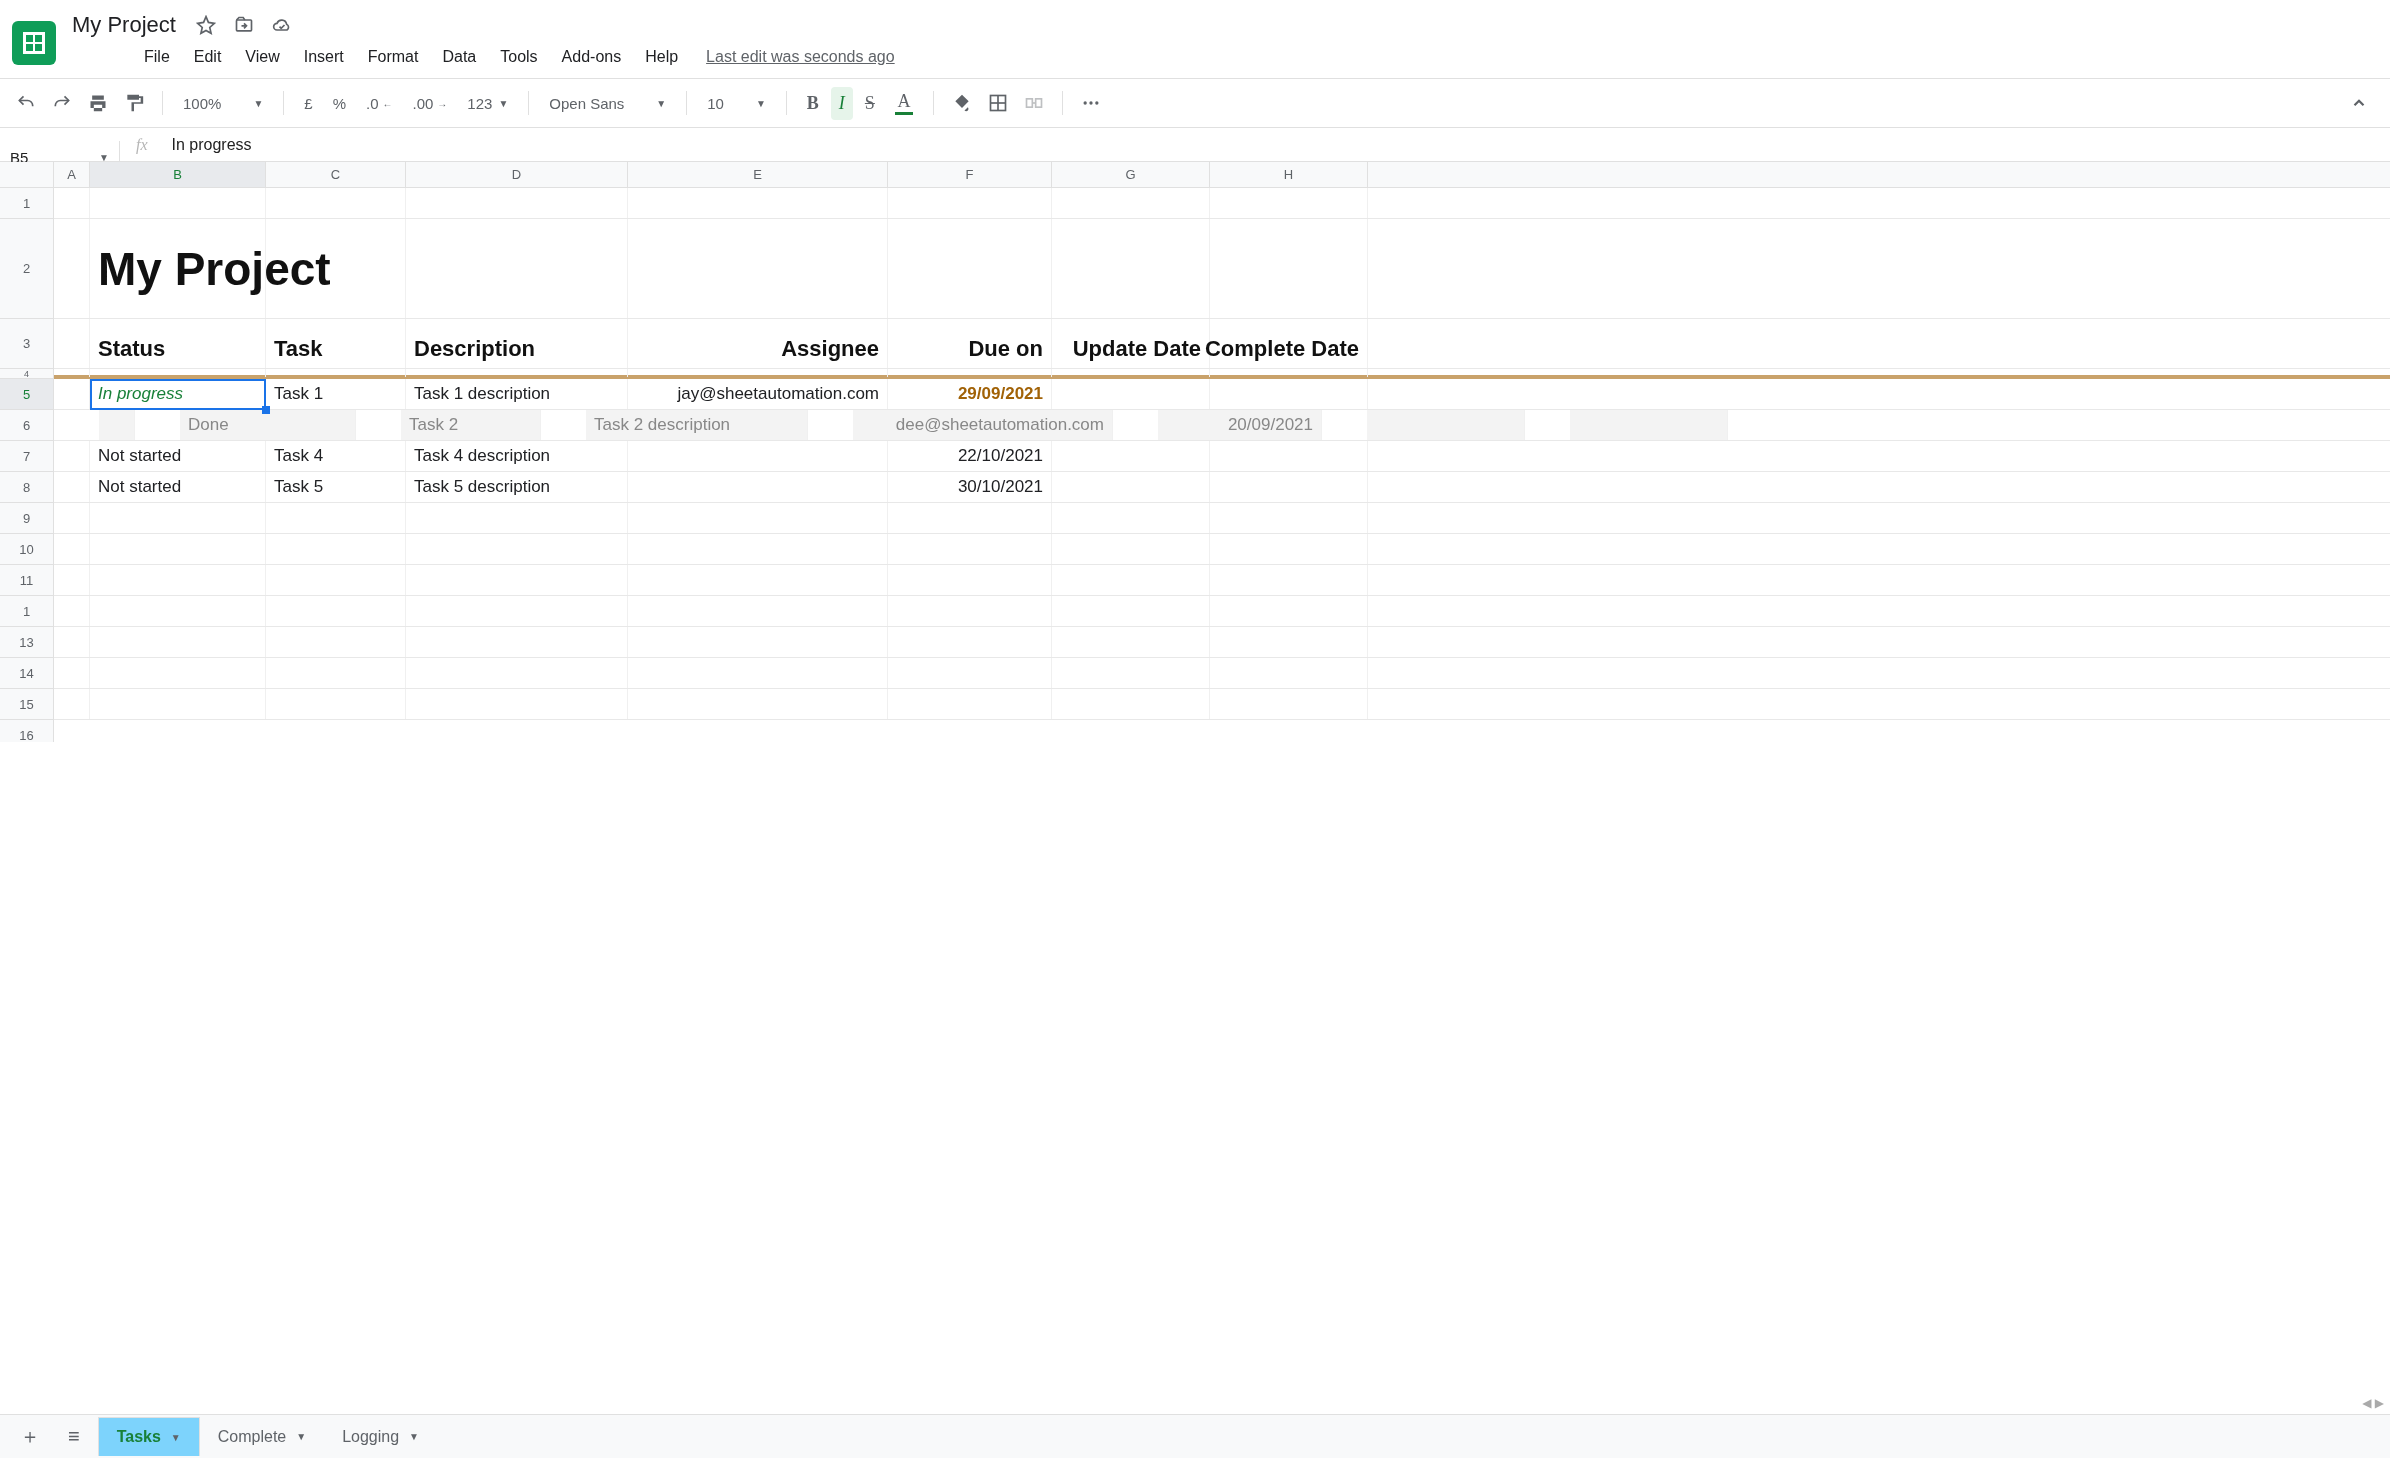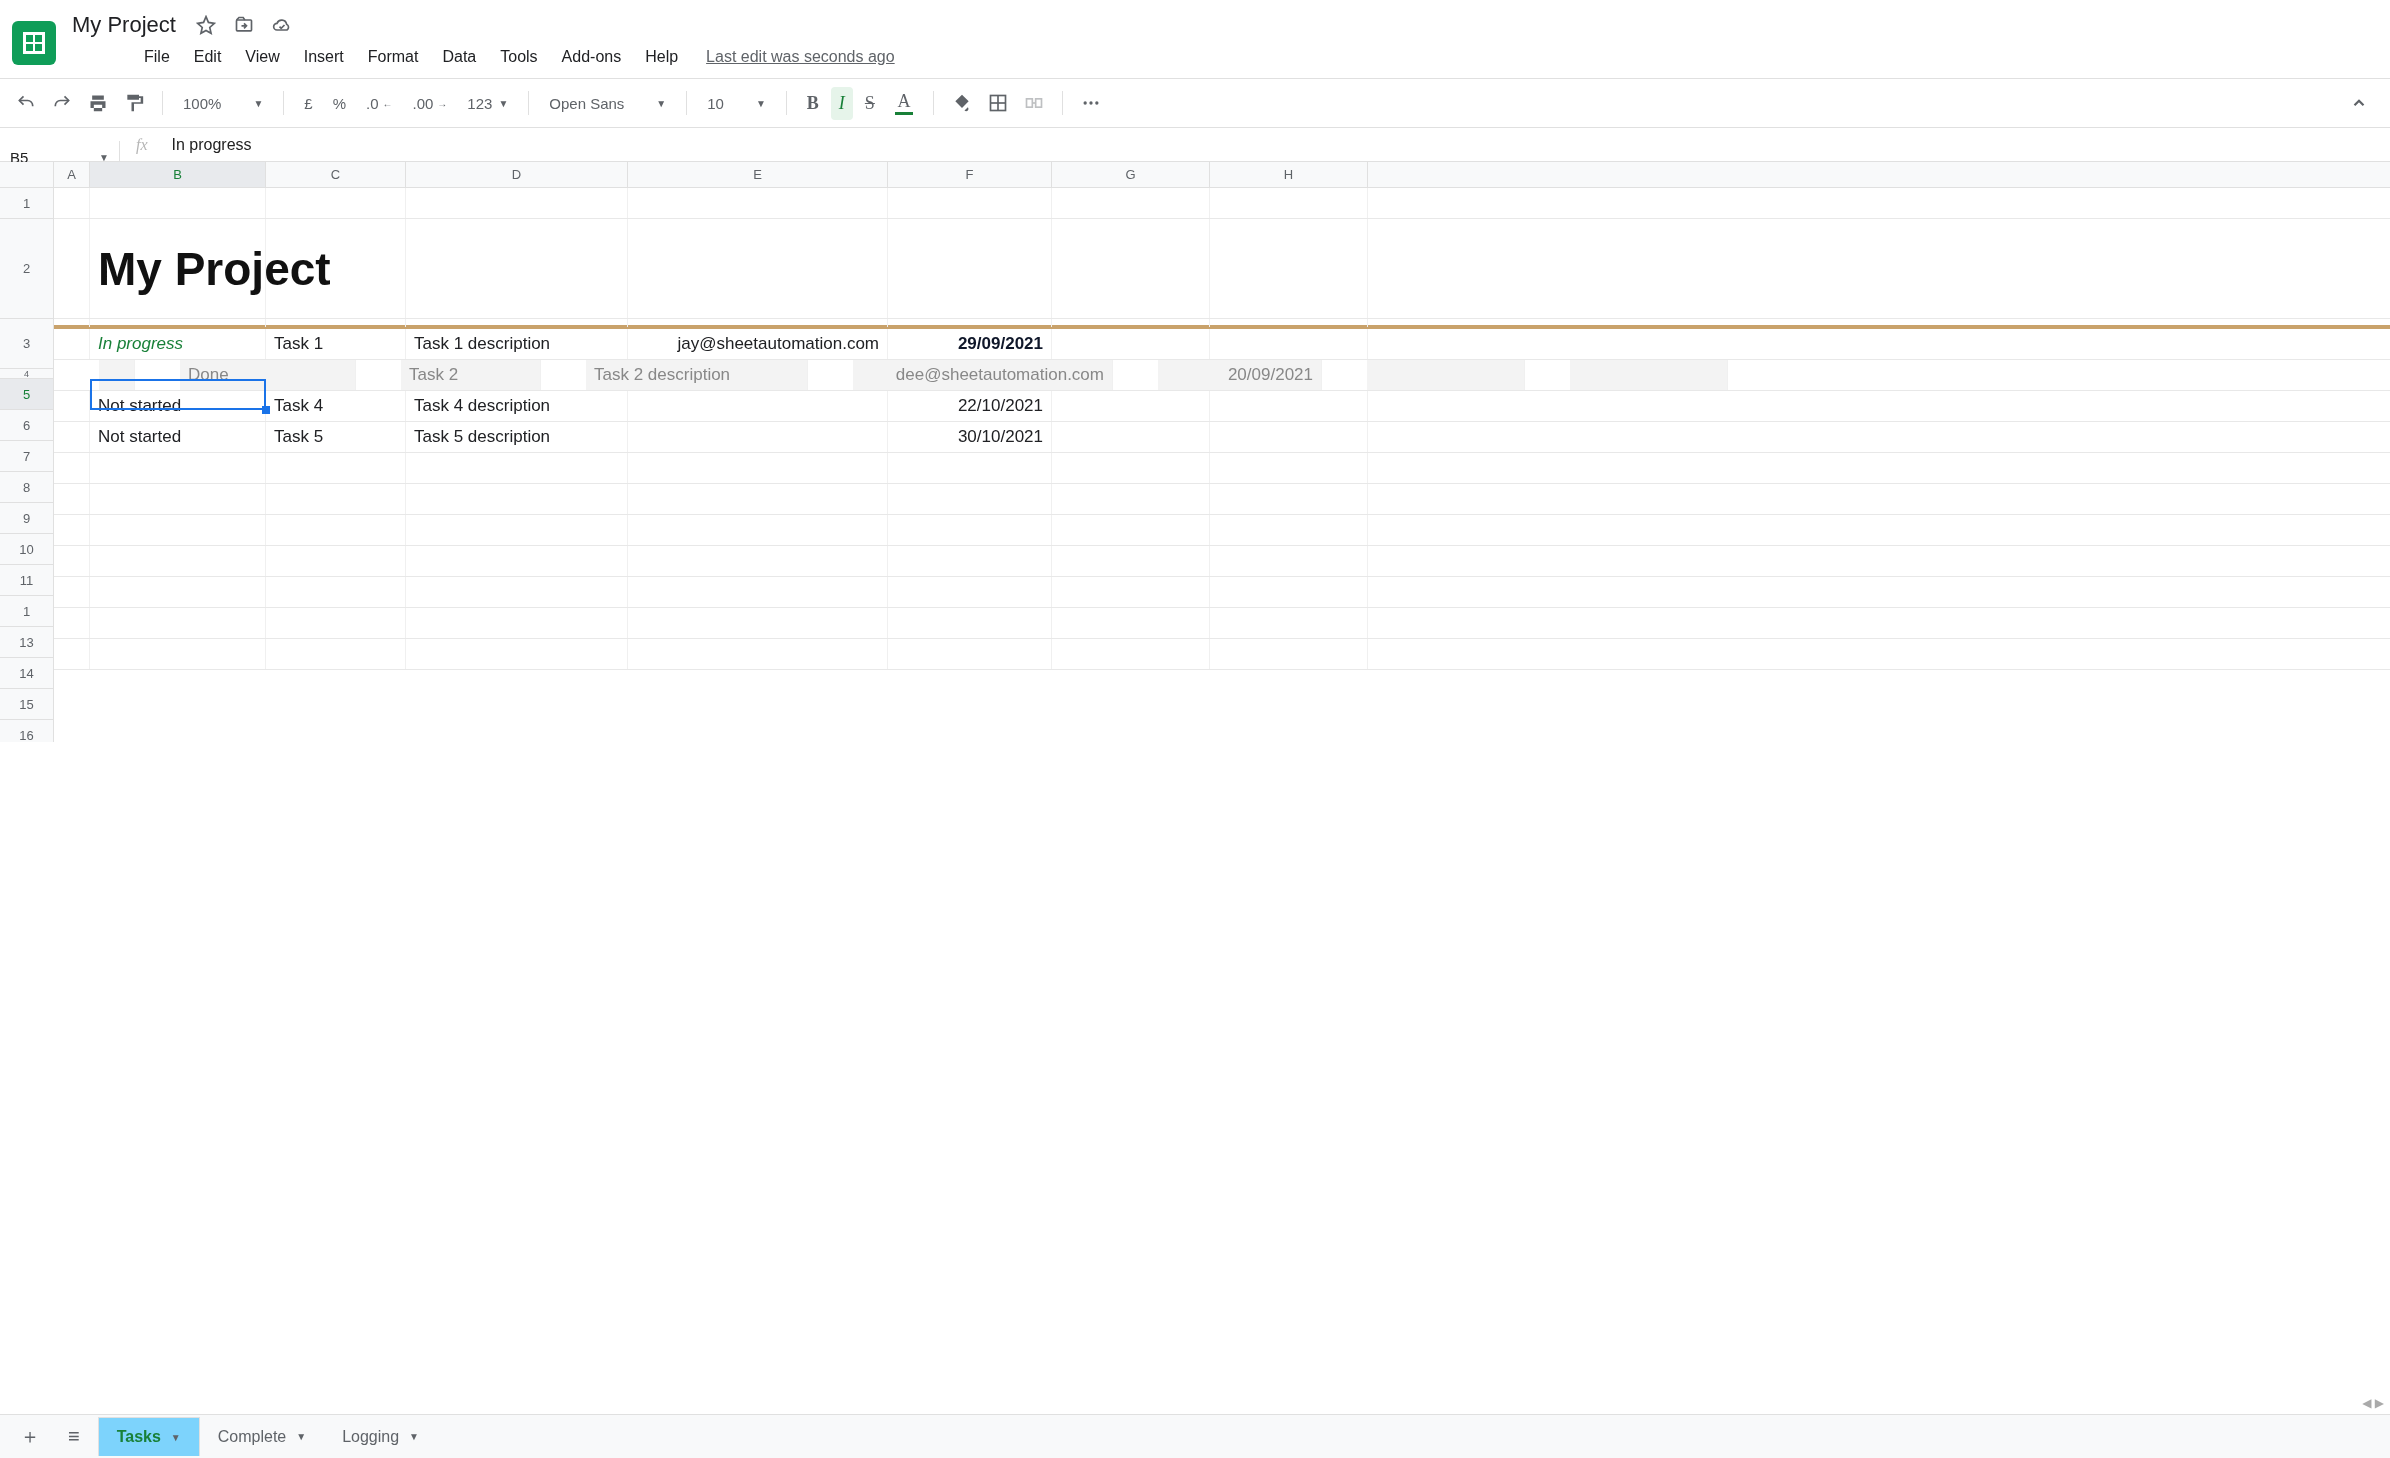--- a/index.html
+++ b/index.html
@@ -57,21 +57,21 @@
 .cells { margin-left:54px; position:relative; }
 .row { display:flex; border-bottom:1px solid #e8e8e8; height:31px; }
 .row.tall { height:100px; }
 .row.mid { height:50px; }
 .row.thin { height:10px; border-bottom: 4px solid #c9a26b; }
 .cell { border-right:1px solid #f0f0f0; padding: 4px 8px; font-size:17px; display:flex; align-items:center; overflow:visible; white-space:nowrap; }
 .row.header .cell { font-family: 'Arial Narrow', Arial, sans-serif; font-stretch: condensed; font-weight:700; font-size:22px; color:#111; align-items:flex-end; padding-bottom:6px; }
 .row.title .cell { font-family: 'Arial Narrow', Arial, sans-serif; font-stretch: condensed; font-weight:700; font-size:46px; color:#111; }
 .row.done .cell { background:#f3f3f3; color:#888;margin-left:45px; }
 .right { justify-content: flex-end; }
-.due-past { font-weight:700; color:#0f172a; }
+.due-past { font-weight:700; color:#a16207; }
 .inprog { color:#188038; font-style: italic; }
 
 .sel-outline { position:absolute; border:2px solid #1a73e8; pointer-events:none; z-index:5; }
 .sel-handle { position:absolute; width:8px; height:8px; background:#1a73e8; z-index:6; }
 
 
 .cA { width:36px; }
 .cB { width:176px; }
 .cC { width:140px; }
 .cD { width:222px; }
@@ -307,20 +307,30 @@
       <div class="cell cA"></div>
       <div class="cell cB" style="overflow:visible;">My Project</div>
       <div class="cell cC"></div>
       <div class="cell cD"></div>
       <div class="cell cE"></div>
       <div class="cell cF"></div>
       <div class="cell cG"></div>
       <div class="cell cH"></div>
     </div>
 
+    <div class="row mid header">
+      <div class="cell cA"></div>
+      <div class="cell cB">Status</div>
+      <div class="cell cC">Task</div>
+      <div class="cell cD">Description</div>
+      <div class="cell cE right">Assignee</div>
+      <div class="cell cF right">Due on</div>
+      <div class="cell cG right">Update Date</div>
+      <div class="cell cH right">Complete Date</div>
+    </div>
 
     <div class="row thin">
       <div class="cell cA"></div>
         <div class="cell cB"></div>
         <div class="cell cC"></div>
         <div class="cell cD"></div>
         <div class="cell cE"></div>
         <div class="cell cF"></div>
         <div class="cell cG"></div>
         <div class="cell cH"></div>

